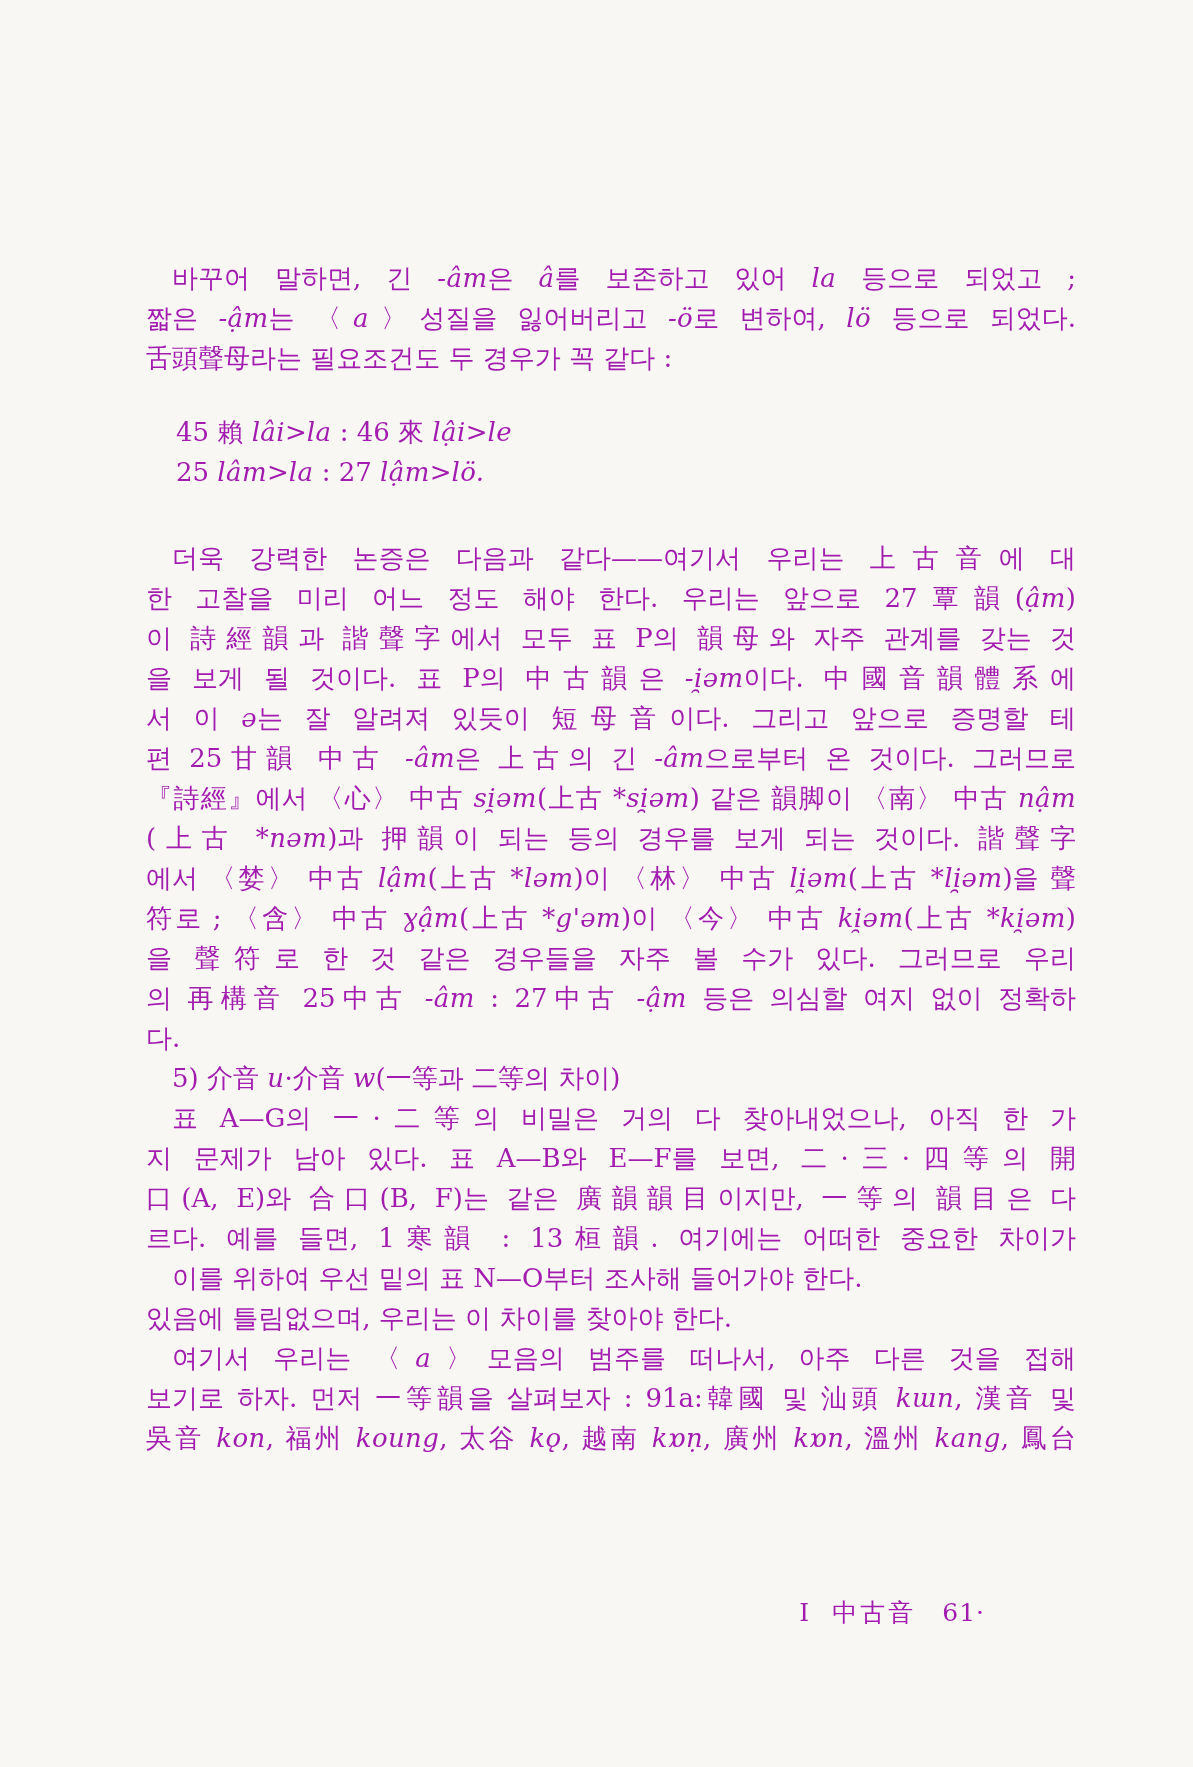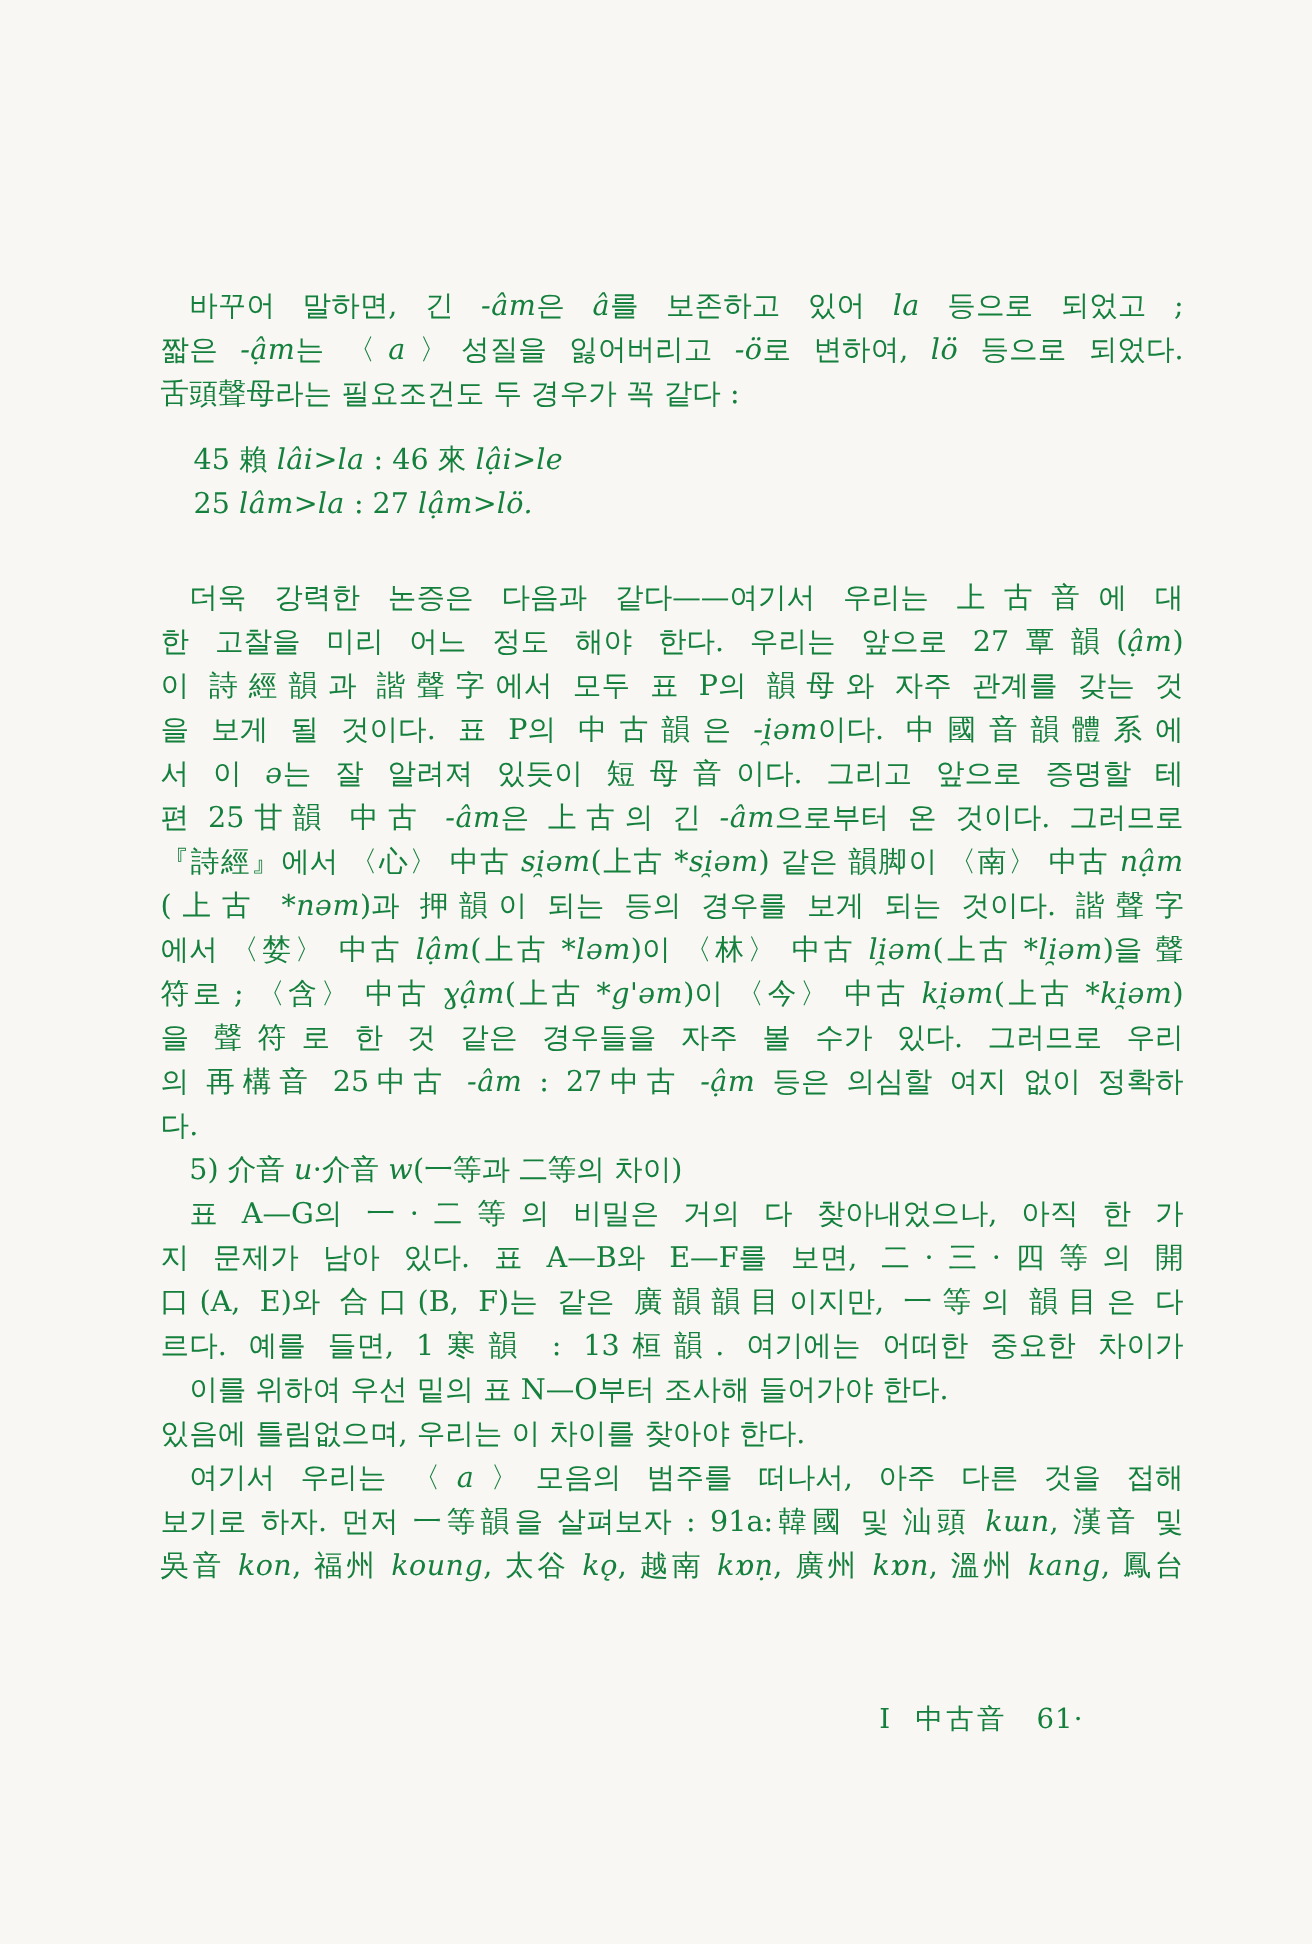--- a/index.html
+++ b/index.html
@@ -21,37 +21,37 @@
     word-break:keep-all;
   }
   .line { min-height:40px; white-space:normal; }
   .line.fill { text-align:justify; text-align-last:justify; }
   .line.ind { text-indent:26px; }
   .line.ex  { padding-left:30px; }
   .it { font-style:italic; letter-spacing:0.4px; }
   .rm { font-style:normal; }
   .folio {
     position:absolute;
-    top:1546px; right:208px;
+    top:1596px; right:208px;
     font-size:25px;
     letter-spacing:1px;
     white-space:nowrap;
   }
   .folio .sect  { margin-right:22px; }
   .folio .ptitle{ margin-right:26px; letter-spacing:3px; }
 </style>
 </head>
 <body>
 
-<div class="page" style="background: rgb(248, 247, 243); color: #15803d;">
+<div class="page" style="background: rgb(248, 247, 243); color: #a21caf;">
   <div class="text-block">
       <div class="line ind fill"><span class="rm">바꾸어 말하면, 긴 </span><span class="it">-âm</span><span class="rm">은 </span><span class="it">â</span><span class="rm">를 보존하고 있어 </span><span class="it">la</span><span class="rm"> 등으로 되었고 ;</span></div>
       <div class="line fill"><span class="rm">짧은 </span><span class="it">-ậm</span><span class="rm">는 〈</span><span class="it">a</span><span class="rm">〉성질을 잃어버리고 </span><span class="it">-ö</span><span class="rm">로 변하여, </span><span class="it">lö</span><span class="rm"> 등으로 되었다.</span></div>
       <div class="line"><span class="rm">舌頭聲母라는 필요조건도 두 경우가 꼭 같다 :</span></div>
-      <div class="line ex" style="margin-top: 20px;"><span class="rm">45 賴 </span><span class="it">lâi</span><span class="rm">&gt;</span><span class="it">la</span><span class="rm"> : 46 來 </span><span class="it">lậi</span><span class="rm">&gt;</span><span class="it">le</span></div>
+      <div class="line ex" style="margin-top: 34px;"><span class="rm">45 賴 </span><span class="it">lâi</span><span class="rm">&gt;</span><span class="it">la</span><span class="rm"> : 46 來 </span><span class="it">lậi</span><span class="rm">&gt;</span><span class="it">le</span></div>
       <div class="line ex"><span class="rm">25 </span><span class="it">lâm</span><span class="rm">&gt;</span><span class="it">la</span><span class="rm"> : 27 </span><span class="it">lậm</span><span class="rm">&gt;</span><span class="it">lö.</span></div>
       <div class="line ind fill" style="margin-top: 46px;"><span class="rm">더욱 강력한 논증은 다음과 같다——여기서 우리는 上古音에 대</span></div>
       <div class="line fill"><span class="rm">한 고찰을 미리 어느 정도 해야 한다. 우리는 앞으로 27覃韻(</span><span class="it">ậm</span><span class="rm">)</span></div>
       <div class="line fill"><span class="rm">이 詩經韻과 諧聲字에서 모두 표 P의 韻母와 자주 관계를 갖는 것</span></div>
       <div class="line fill"><span class="rm">을 보게 될 것이다. 표 P의 中古韻은 </span><span class="it">-i̯əm</span><span class="rm">이다. 中國音韻體系에</span></div>
       <div class="line fill"><span class="rm">서 이 </span><span class="it">ə</span><span class="rm">는 잘 알려져 있듯이 短母音이다. 그리고 앞으로 증명할 테</span></div>
       <div class="line fill"><span class="rm">편 25甘韻 中古 </span><span class="it">-âm</span><span class="rm">은 上古의 긴 </span><span class="it">-âm</span><span class="rm">으로부터 온 것이다. 그러므로</span></div>
       <div class="line fill"><span class="rm">『詩經』에서 〈心〉 中古 </span><span class="it">si̯əm</span><span class="rm">(上古 </span><span class="it">*si̯əm</span><span class="rm">) 같은 韻脚이 〈南〉 中古 </span><span class="it">nậm</span></div>
       <div class="line fill"><span class="rm">(上古 </span><span class="it">*nəm</span><span class="rm">)과 押韻이 되는 등의 경우를 보게 되는 것이다. 諧聲字</span></div>
       <div class="line fill"><span class="rm">에서 〈婪〉 中古 </span><span class="it">lậm</span><span class="rm">(上古 </span><span class="it">*ləm</span><span class="rm">)이 〈林〉 中古 </span><span class="it">li̯əm</span><span class="rm">(上古 </span><span class="it">*li̯əm</span><span class="rm">)을 聲</span></div>

